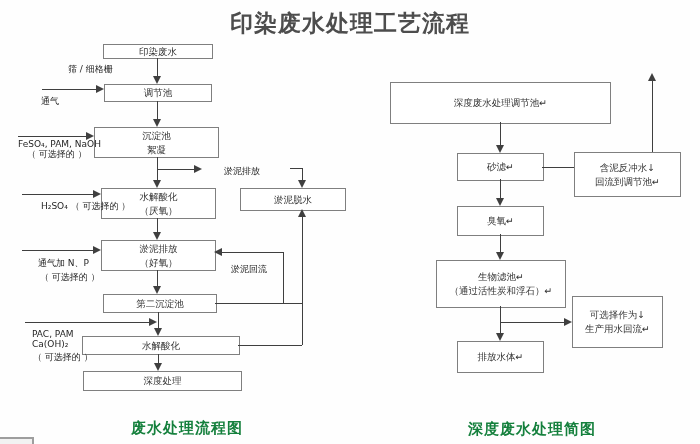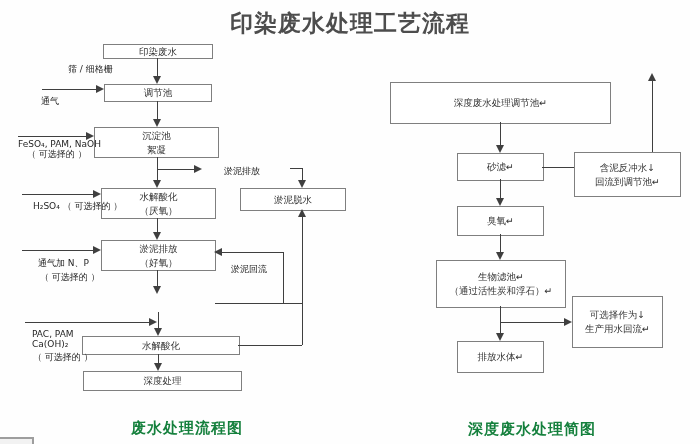--- a/index.html
+++ b/index.html
@@ -47,35 +47,38 @@
     <span>絮凝</span>
   </div>
   <div class="box" style="left:101px;top:188px;width:113px;height:29px;">
     <span>水解酸化</span>
     <span>（厌氧）</span>
   </div>
   <div class="box" style="left:101px;top:240px;width:113px;height:29px;">
     <span>淤泥排放</span>
     <span>（好氧）</span>
   </div>
+  <div class="box" style="left:103px;top:294px;width:112px;height:17px;">
+    <span>第二沉淀池</span>
+  </div>
   <div class="box" style="left:82px;top:336px;width:156px;height:17px;">
     <span>水解酸化</span>
   </div>
   <div class="box" style="left:83px;top:371px;width:157px;height:18px;">
     <span>深度处理</span>
   </div>
   <div class="box" style="left:240px;top:188px;width:104px;height:21px;">
     <span>淤泥脱水</span>
   </div>
 
   <div class="lbl" style="left:68px;top:65px;">筛 / 细格栅</div>
   <div class="lbl" style="left:41px;top:97px;">通气</div>
   <div class="lbl" style="left:18px;top:140px;">FeSO₄, PAM, NaOH</div>
   <div class="lbl" style="left:27px;top:150px;">（ 可选择的 ）</div>
-  <div class="lbl" style="left:33px;top:202px;">H₂SO₄ （ 可选择的 ）</div>
+  <div class="lbl" style="left:41px;top:202px;">H₂SO₄ （ 可选择的 ）</div>
   <div class="lbl" style="left:38px;top:259px;">通气加 N、P</div>
   <div class="lbl" style="left:40px;top:273px;">（ 可选择的 ）</div>
   <div class="lbl" style="left:32px;top:330px;">PAC, PAM</div>
   <div class="lbl" style="left:32px;top:340px;">Ca(OH)₂</div>
   <div class="lbl" style="left:33px;top:353px;">（ 可选择的 ）</div>
   <div class="lbl" style="left:224px;top:167px;">淤泥排放</div>
   <div class="lbl" style="left:231px;top:265px;">淤泥回流</div>
 
   <div class="lv" style="left:157px;top:58px;height:18px;"></div>
   <div class="ad" style="left:153px;top:76px;"></div>

